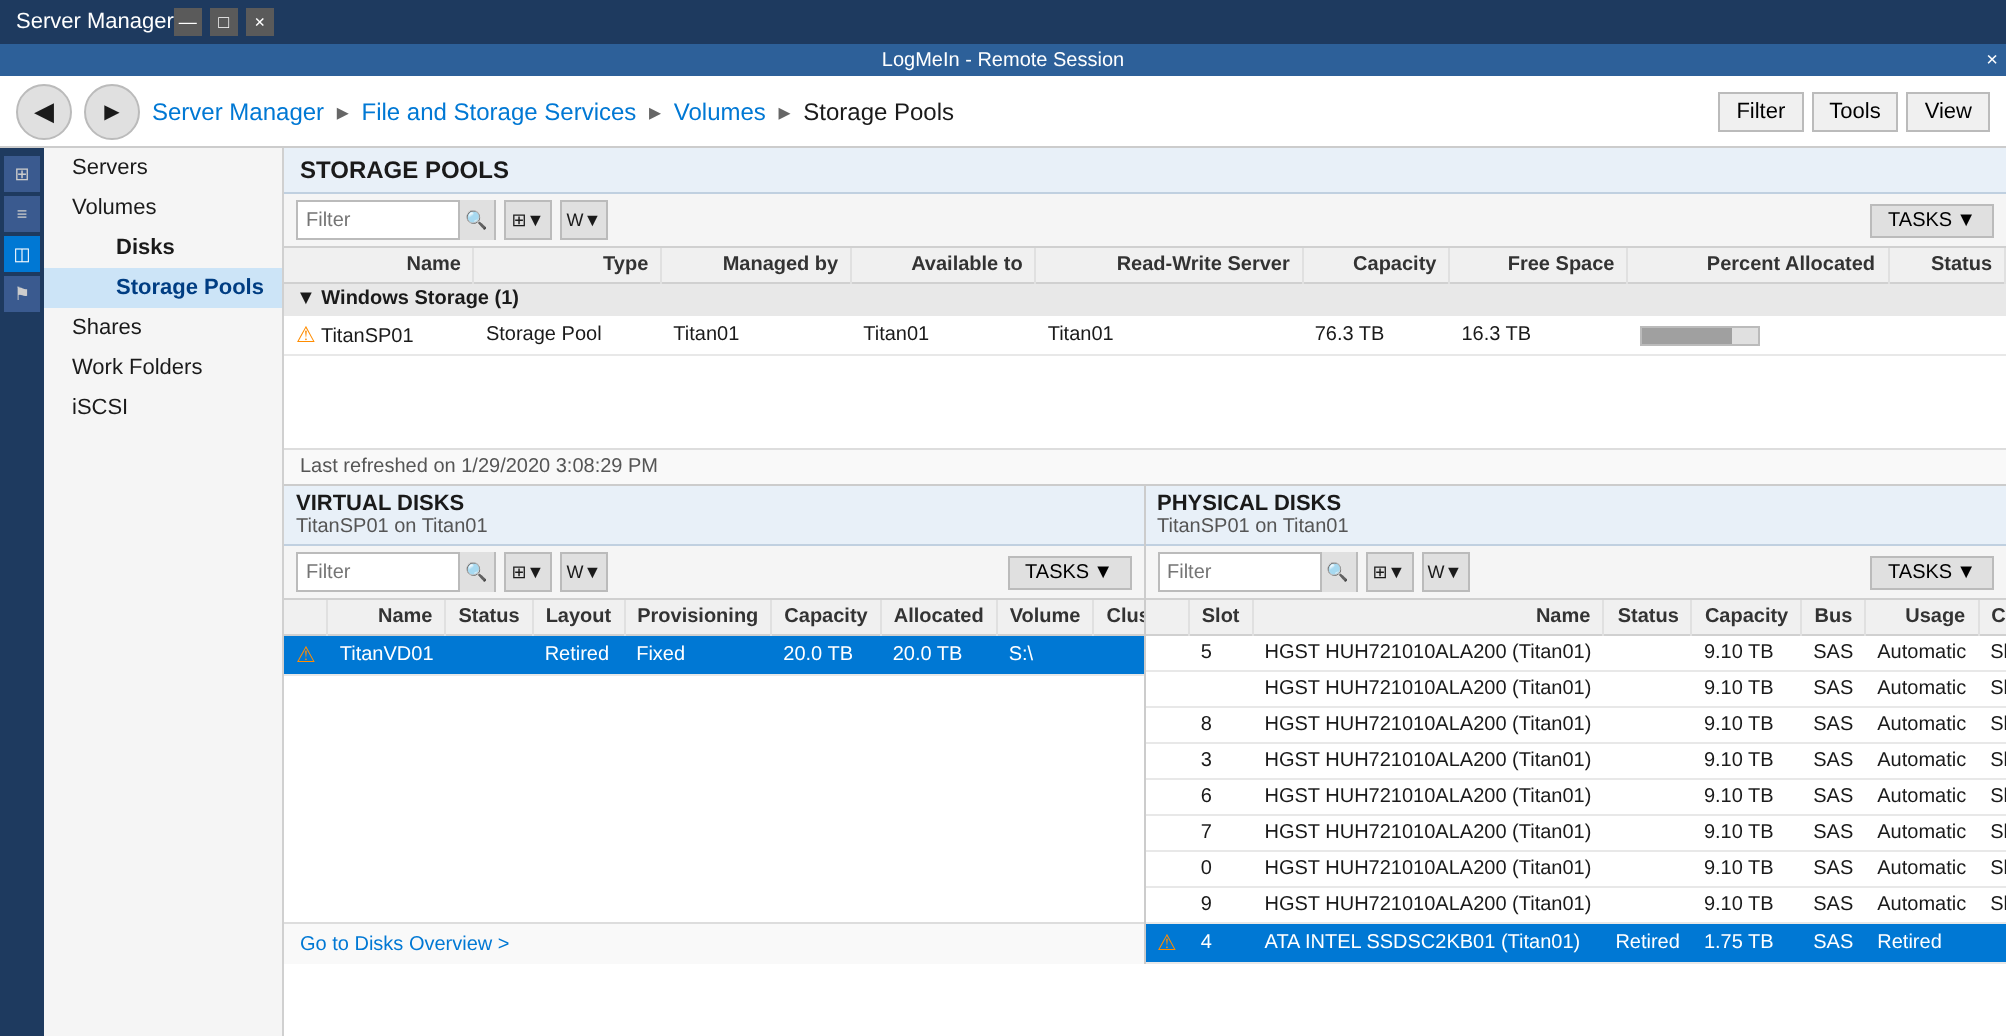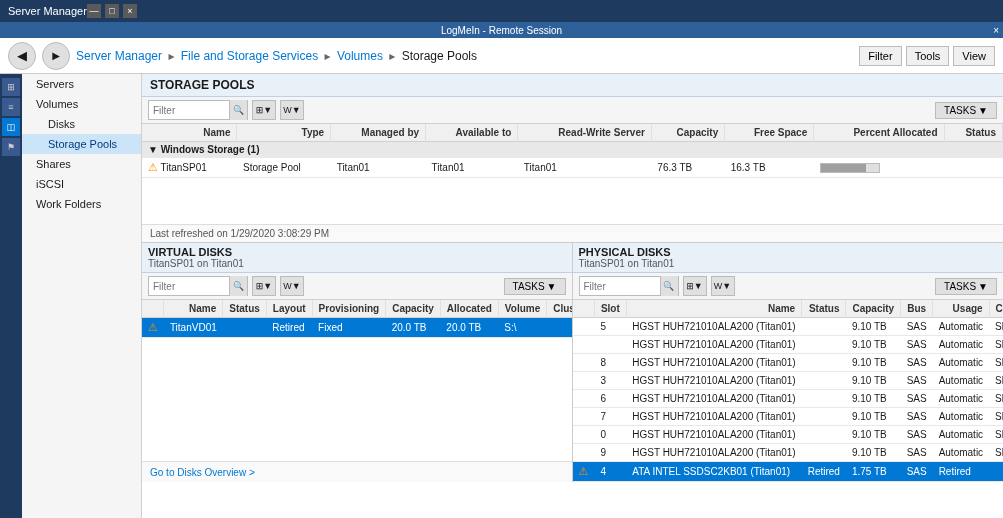--- a/index.html
+++ b/index.html
@@ -78,21 +78,21 @@
     .sub-section-header { background: #e8f0f8; padding: 3px 6px; border-bottom: 1px solid #c0d0e0; }
     .sub-section-title { font-weight: bold; font-size: 11px; }
     .sub-section-subtitle { font-size: 10px; color: #555; }
 
     
     .left-icon-bar { width: 22px; background: #1e3a5f; display: flex; flex-direction: column; align-items: center; padding-top: 4px; gap: 2px; }
     .left-icon { width: 18px; height: 18px; background: #3a5a8f; color: #ccc; display: flex; align-items: center; justify-content: center; font-size: 9px; cursor: pointer; }
     .left-icon.active { background: #0078d4; color: #fff; }
 
     .sidebar-nav { flex: 1; }
-    .sidebar-item-indent { padding-left: 26px; }
+    .sidebar-item-indent { padding-left: 36px; font-weight: bold; }
   </style>
 </head>
 <body>
 
 <div class="title-bar">
   <span>Server Manager</span>
   <div class="title-bar-controls">
     <button class="title-btn">—</button>
     <button class="title-btn">□</button>
     <button class="title-btn">×</button>
@@ -143,24 +143,24 @@
       <div class="sidebar-item sidebar-item-indent">
         <span>Disks</span>
       </div>
       <div class="sidebar-item sidebar-item-indent active">
         <span>Storage Pools</span>
       </div>
       <div class="sidebar-item">
         <span>Shares</span>
       </div>
       <div class="sidebar-item">
+        <span>Work Folders</span>
+      </div>
+      <div class="sidebar-item">
         <span>iSCSI</span>
-      </div>
-      <div class="sidebar-item">
-        <span>Work Folders</span>
       </div>
     </div>
   </div>
 
   <div class="content">
 
     <div class="section-header">
       <div class="section-title">STORAGE POOLS</div>
     </div>
 

